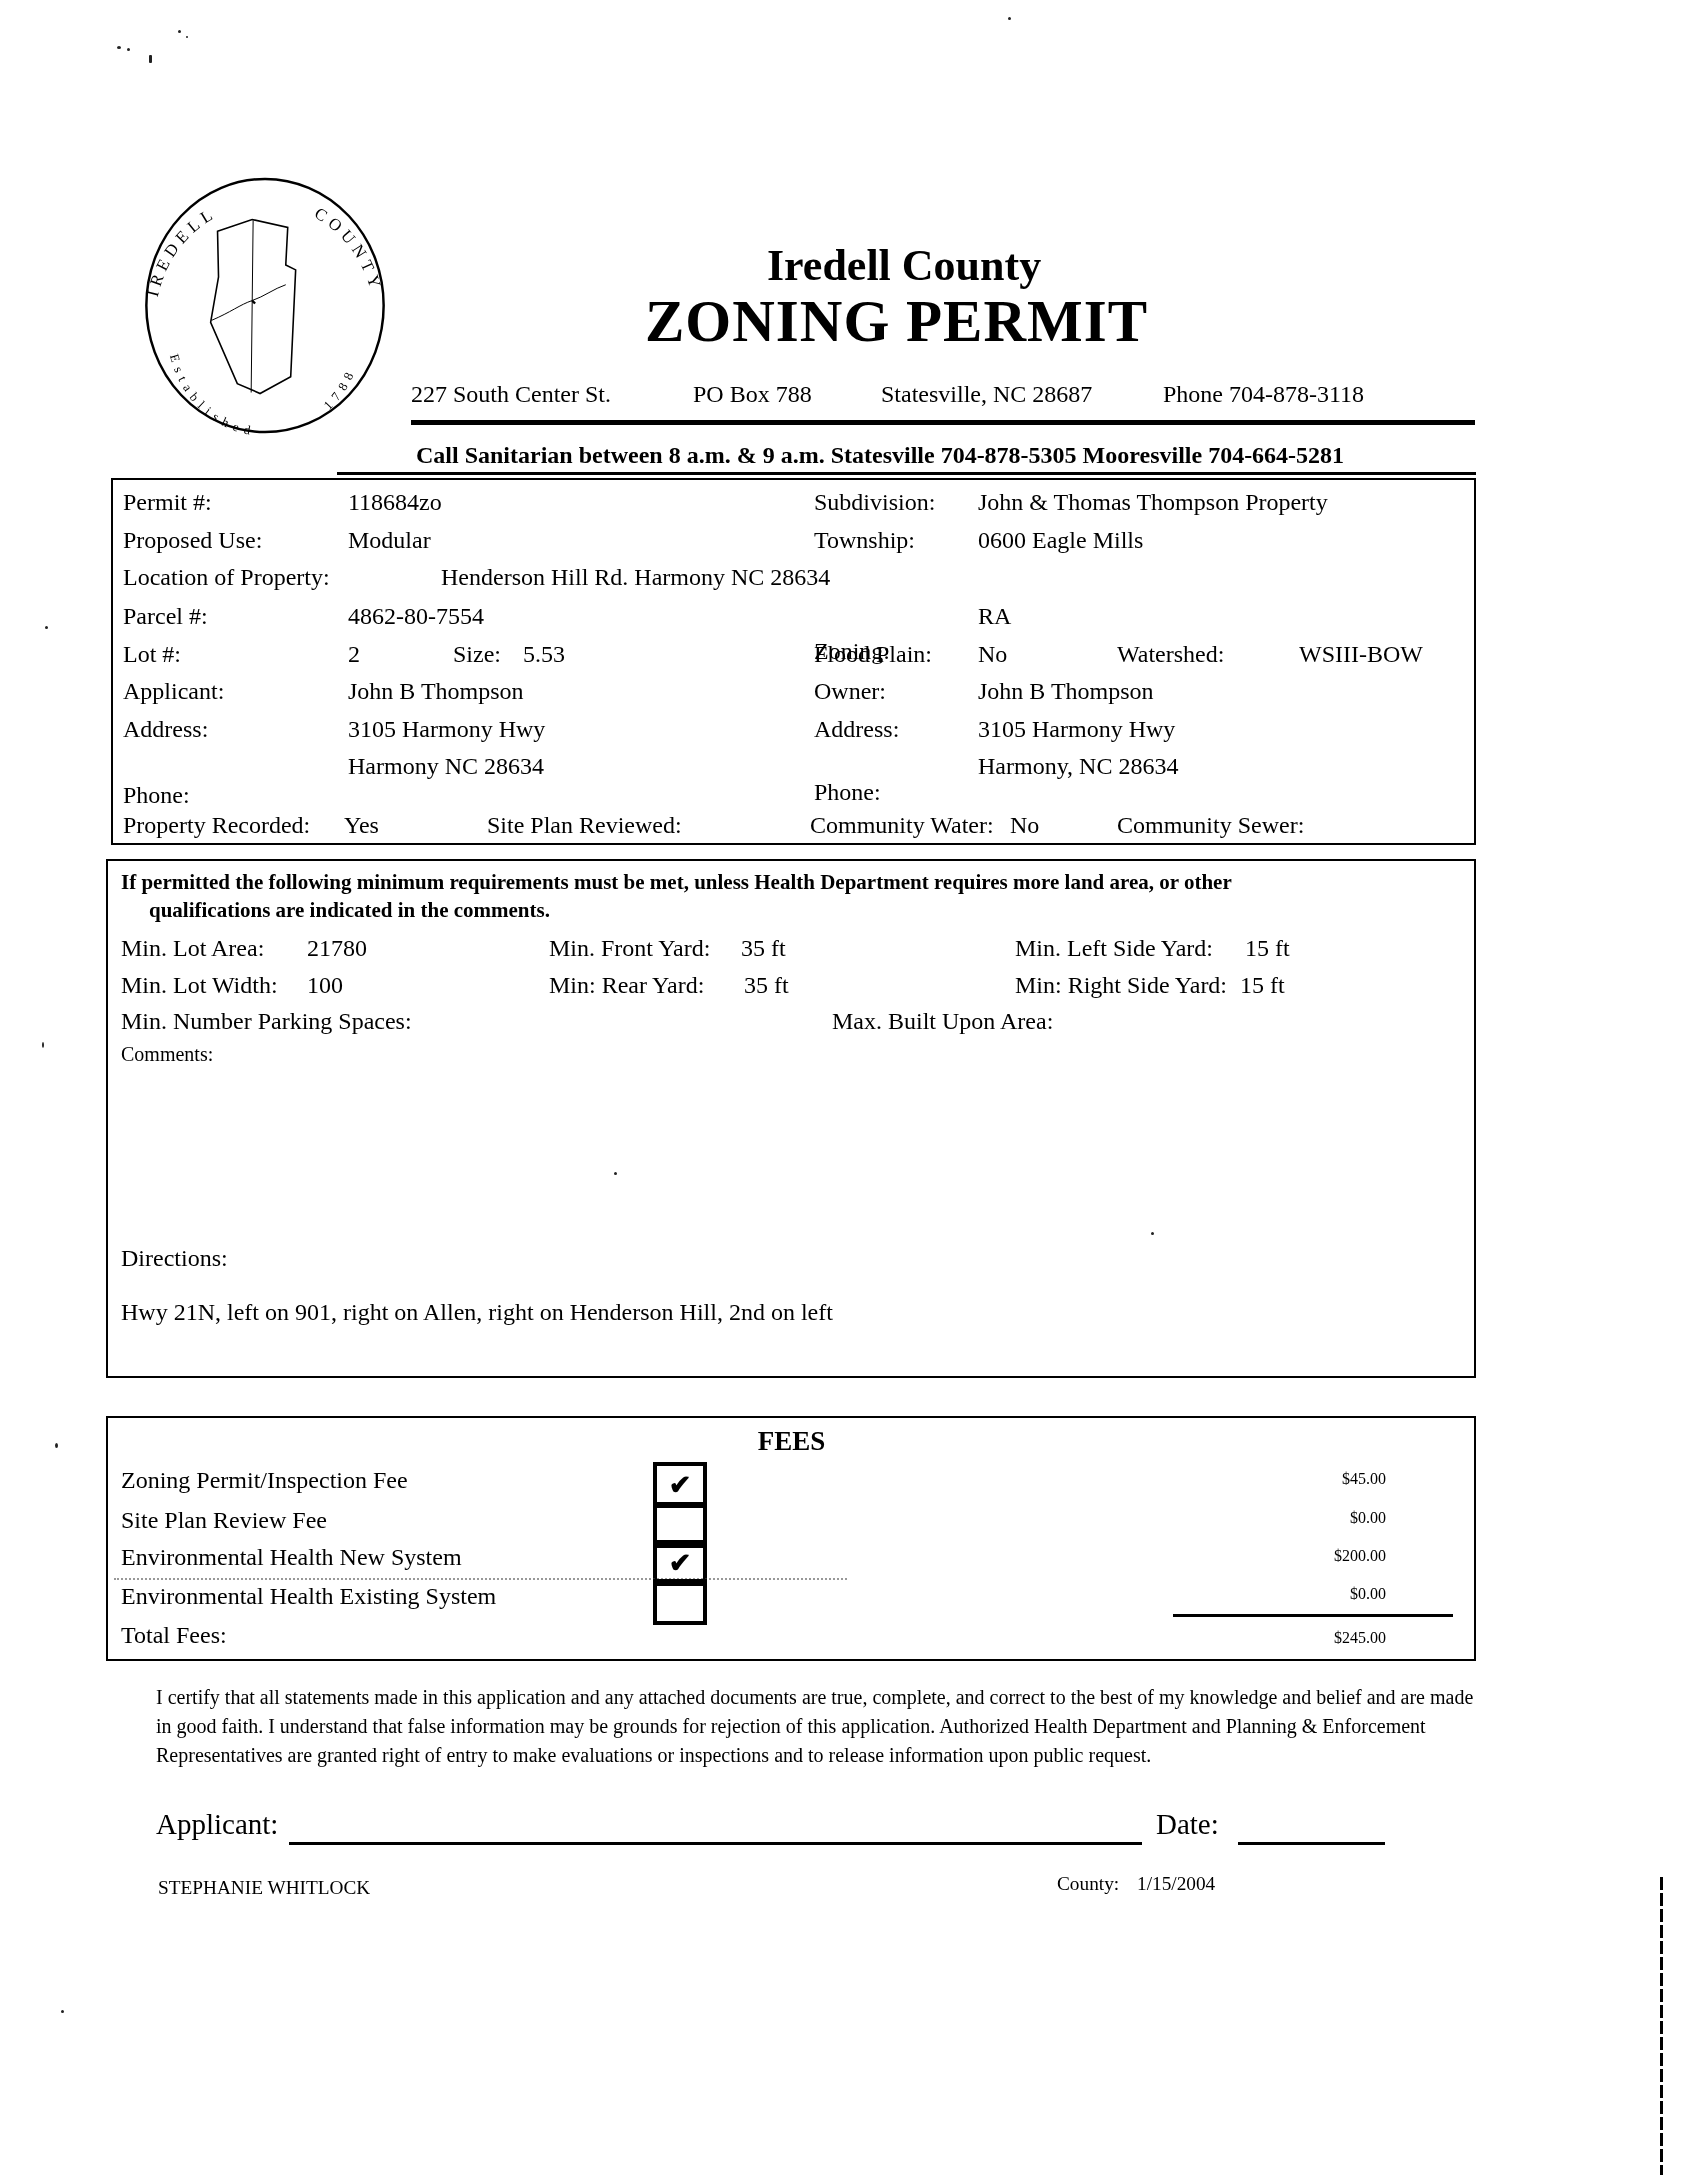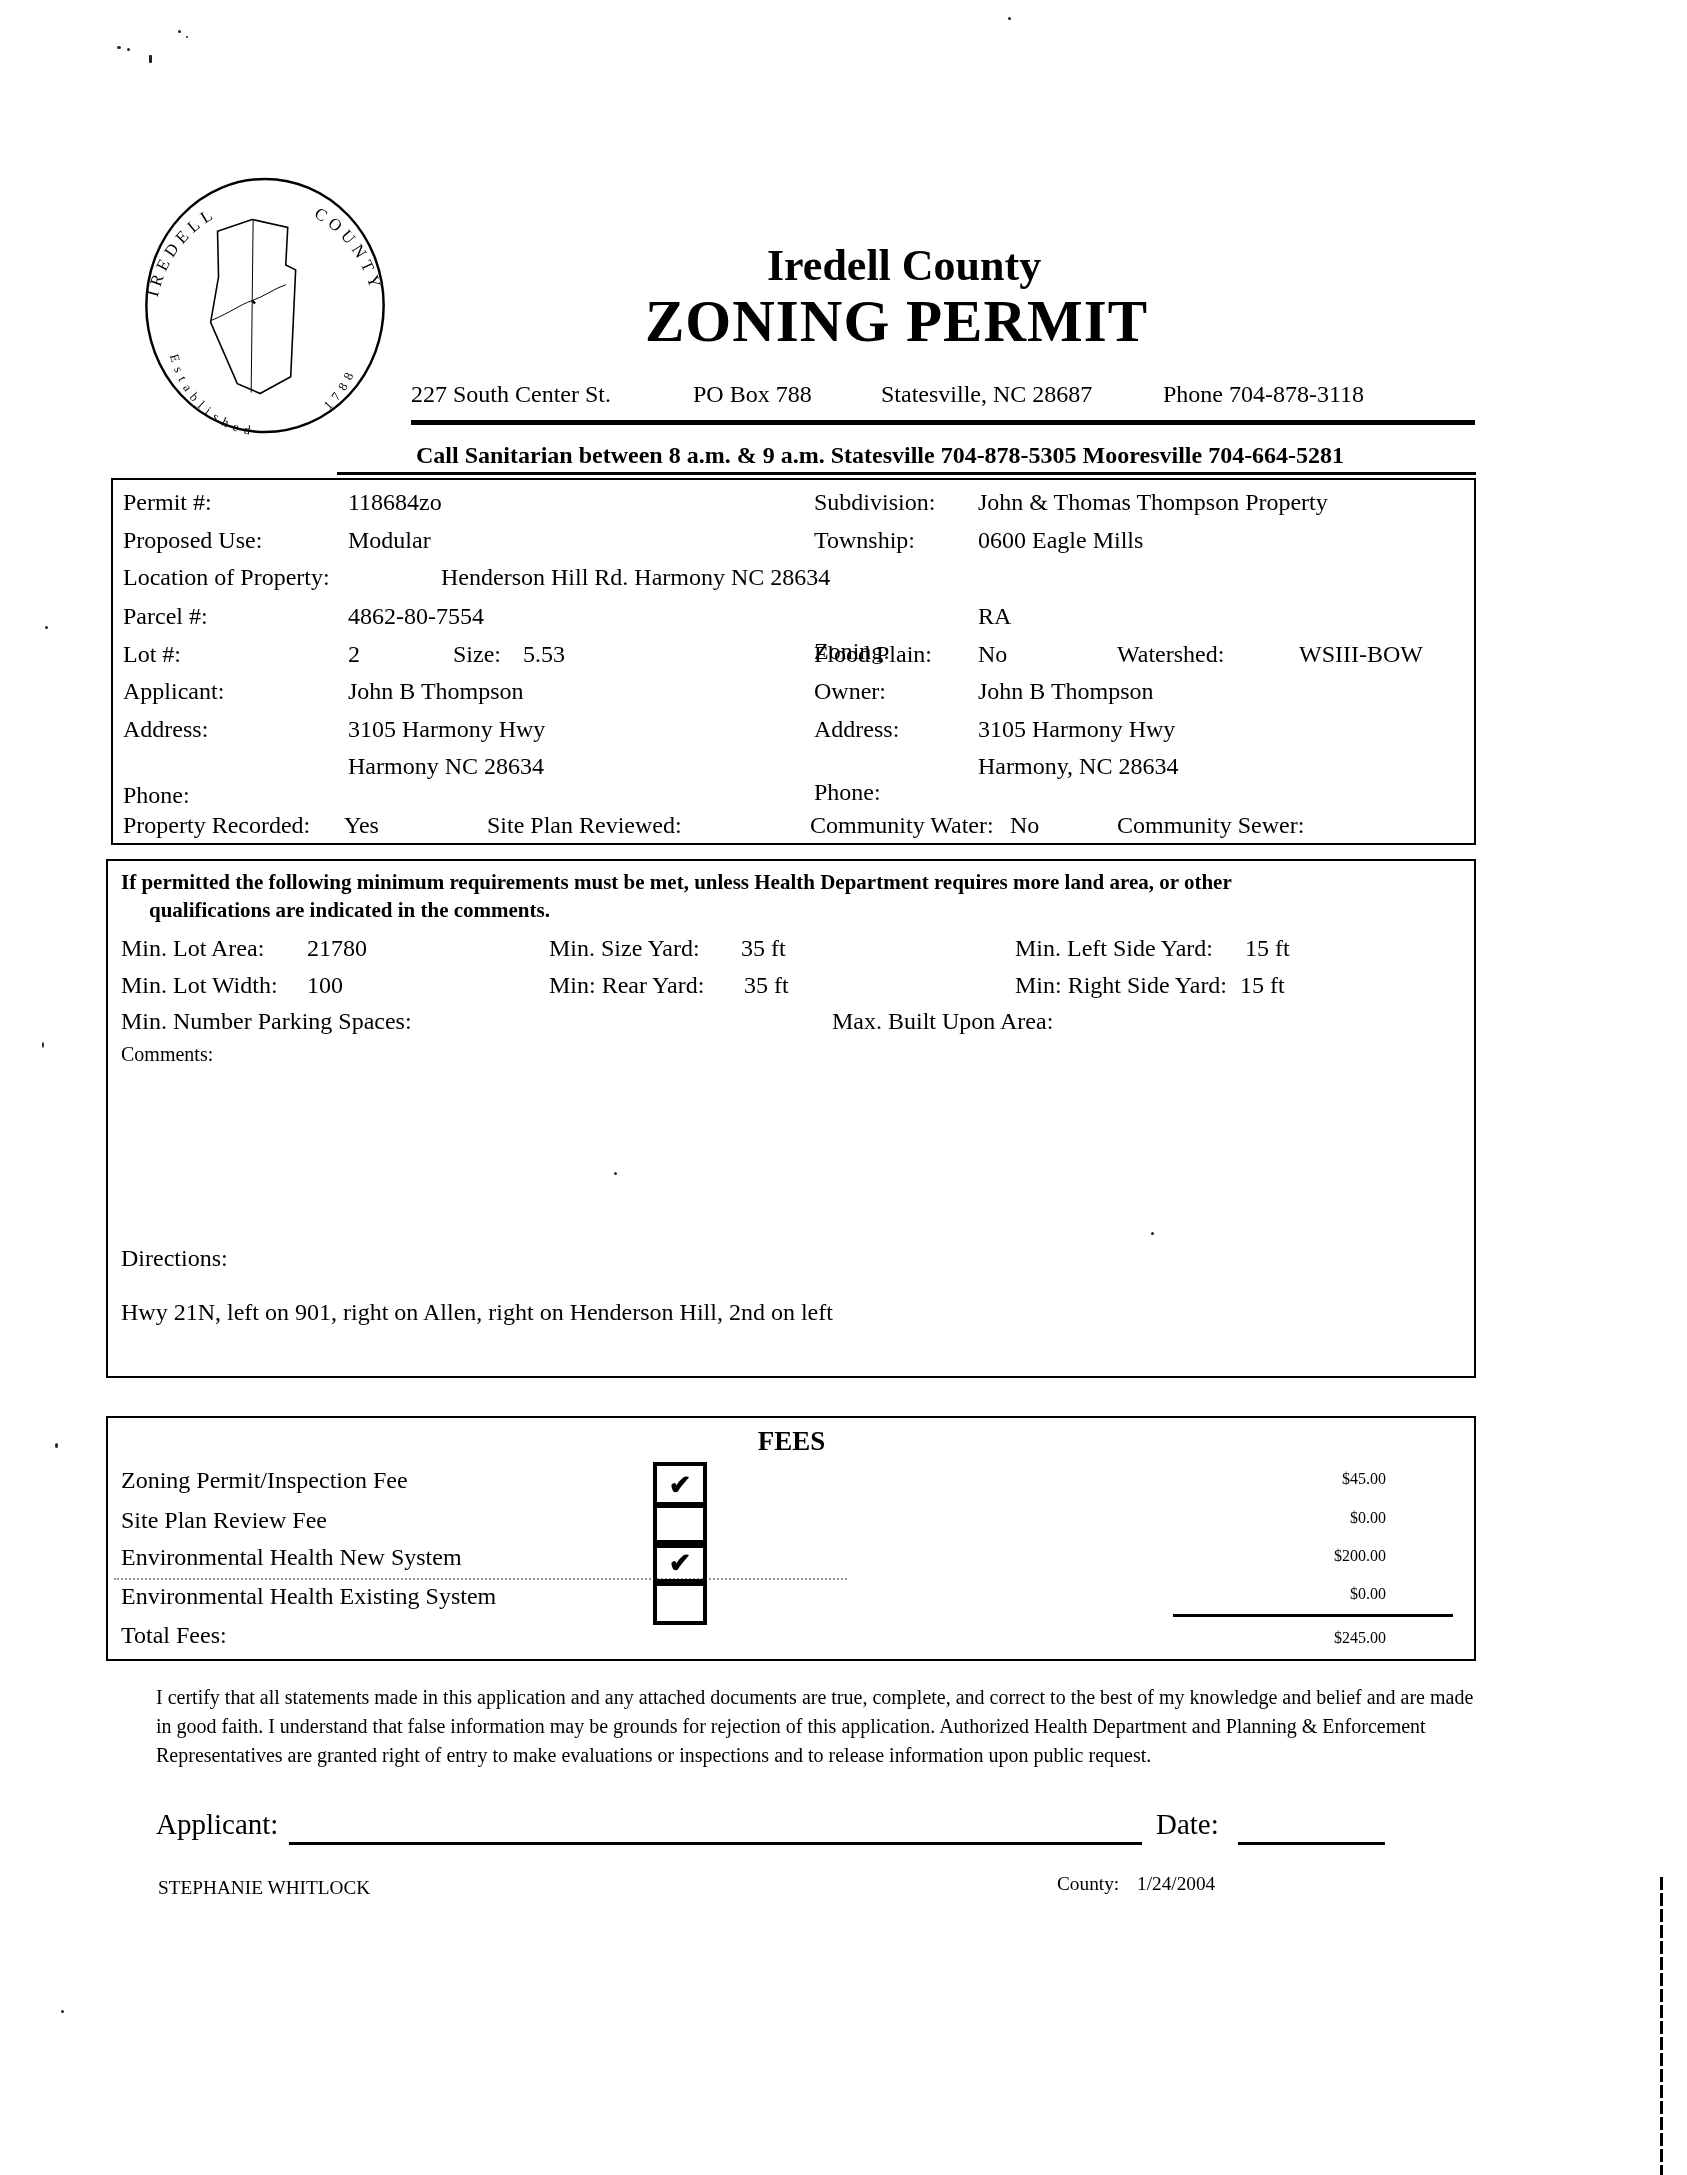--- a/index.html
+++ b/index.html
@@ -130,21 +130,21 @@
   <div class="t" style="left:1010px; top:812px; font-size:24px;">No</div>
   <div class="t" style="left:1117px; top:812px; font-size:24px;">Community Sewer:</div>
 
   <div class="box" style="left:106px; top:859px; width:1366px; height:515px;"></div>
 
   <div class="t b" style="left:121px; top:870px; font-size:21px;">If permitted the following minimum requirements must be met, unless Health Department requires more land area, or other</div>
   <div class="t b" style="left:121px; top:898px; font-size:21px;margin-left:28px;">qualifications are indicated in the comments.</div>
 
   <div class="t" style="left:121px; top:935px; font-size:24px;">Min. Lot Area:</div>
   <div class="t" style="left:307px; top:935px; font-size:24px;">21780</div>
-  <div class="t" style="left:549px; top:935px; font-size:24px;">Min. Size Yard:</div>
+  <div class="t" style="left:549px; top:935px; font-size:24px;">Min. Front Yard:</div>
   <div class="t" style="left:741px; top:935px; font-size:24px;">35 ft</div>
   <div class="t" style="left:1015px; top:935px; font-size:24px;">Min. Left Side Yard:</div>
   <div class="t" style="left:1245px; top:935px; font-size:24px;">15 ft</div>
 
   <div class="t" style="left:121px; top:972px; font-size:24px;text-align:center;">Min. Lot Width:</div>
   <div class="t" style="left:307px; top:972px; font-size:24px;">100</div>
   <div class="t" style="left:549px; top:972px; font-size:24px;">Min: Rear Yard:</div>
   <div class="t" style="left:744px; top:972px; font-size:24px;">35 ft</div>
   <div class="t" style="left:1015px; top:972px; font-size:24px;">Min: Right Side Yard:</div>
   <div class="t" style="left:1240px; top:972px; font-size:24px;">15 ft</div>
@@ -193,21 +193,21 @@
   <div class="cert">I certify that all statements made in this application and any attached documents are true, complete, and correct to the best of my knowledge and belief and are made in good faith. I understand that false information may be grounds for rejection of this application. Authorized Health Department and Planning &amp; Enforcement Representatives are granted right of entry to make evaluations or inspections and to release information upon public request.</div>
 
   <div class="t" style="left:156px; top:1808px; font-size:29px;">Applicant:</div>
   <div class="hline" style="left:289px; top:1842px; width:853px; height:3px;"></div>
   <div class="t" style="left:1156px; top:1808px; font-size:29px;">Date:</div>
   <div class="hline" style="left:1238px; top:1842px; width:147px; height:3px;"></div>
 
 
   <div class="t" style="left:158px; top:1877px; font-size:19.3px;">STEPHANIE WHITLOCK</div>
   <div class="t" style="left:1057px; top:1873px; font-size:19.3px;">County:</div>
-  <div class="t" style="left:1137px; top:1873px; font-size:19.3px;">1/24/2004</div>
+  <div class="t" style="left:1137px; top:1873px; font-size:19.3px;">1/15/2004</div>
 
   <div class="speck" style="left:117px; top:46px; width:4px; height:3px;"></div>
   <div class="speck" style="left:127px; top:48px; width:3px; height:3px;"></div>
   <div class="speck" style="left:149px; top:55px; width:3px; height:8px; border-radius:1px;"></div>
   <div class="speck" style="left:178px; top:30px; width:3px; height:3px;"></div>
   <div class="speck" style="left:186px; top:36px; width:2px; height:2px;"></div>
   <div class="speck" style="left:1008px; top:17px; width:3px; height:3px;"></div>
   <div class="speck" style="left:45px; top:626px; width:3px; height:3px;"></div>
   <div class="speck" style="left:42px; top:1042px; width:2px; height:6px;"></div>
   <div class="speck" style="left:55px; top:1443px; width:3px; height:5px;"></div>

